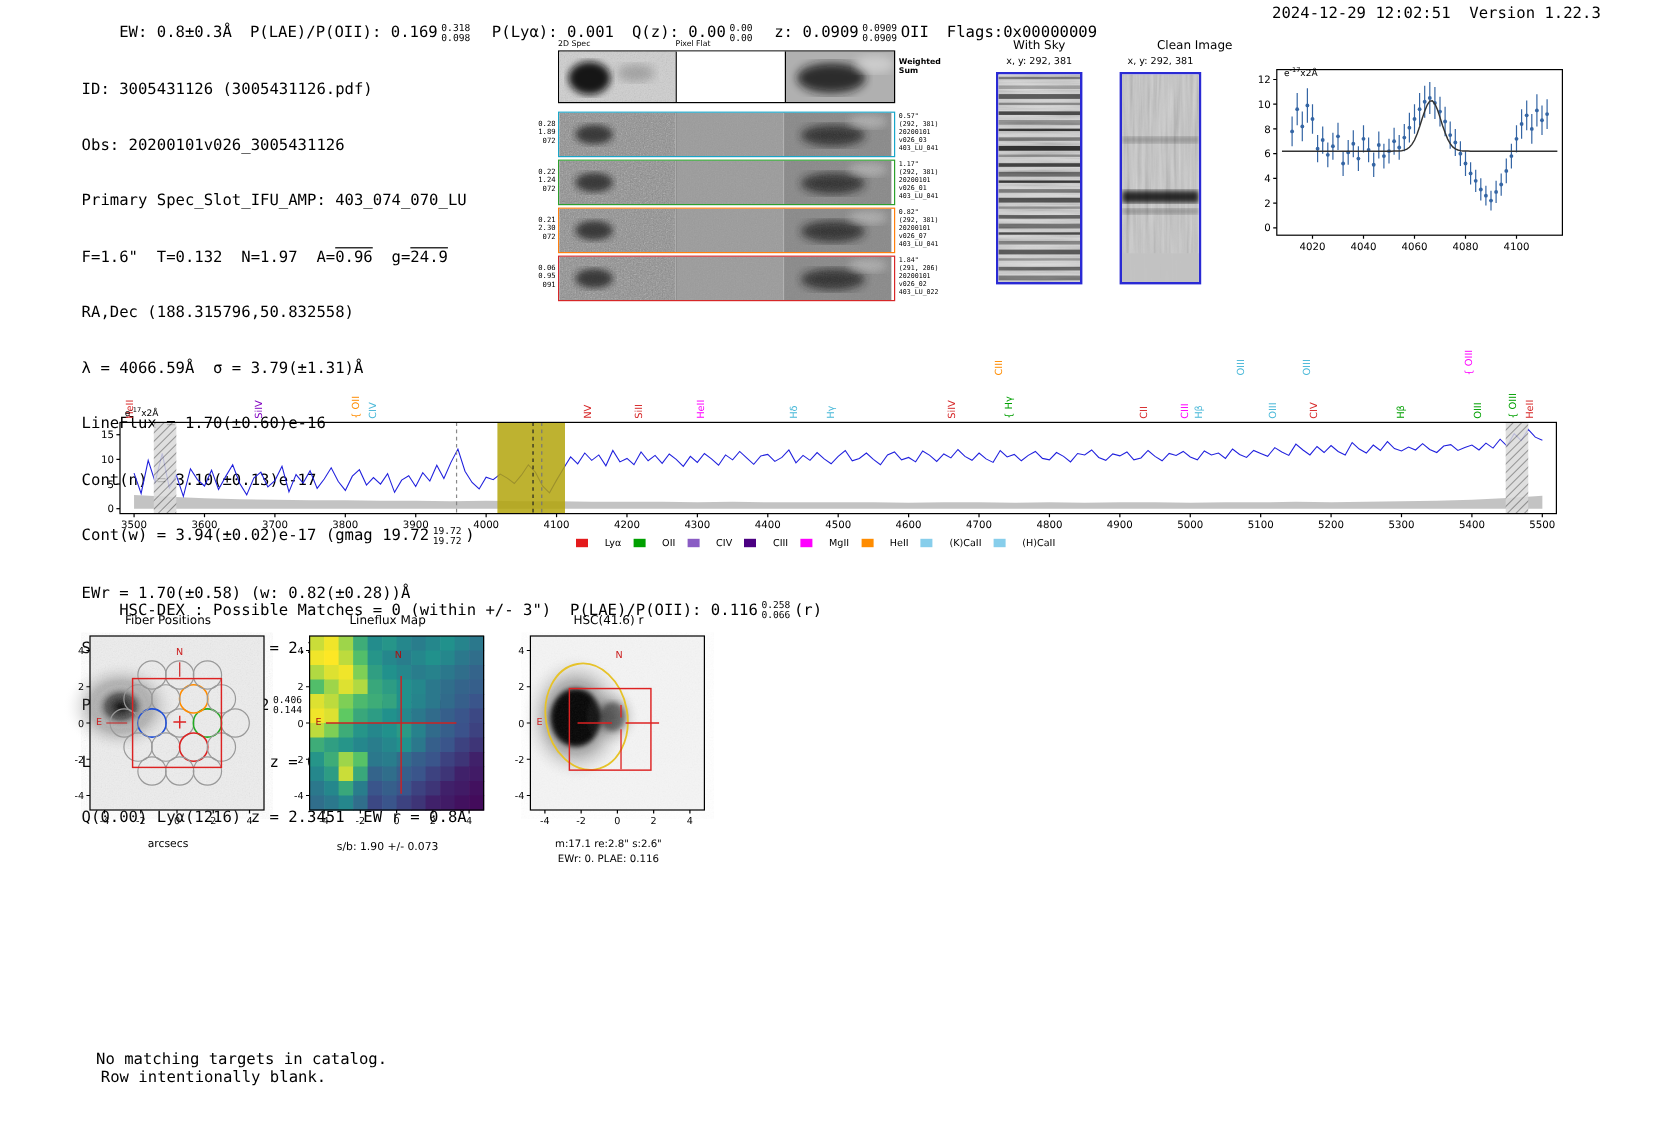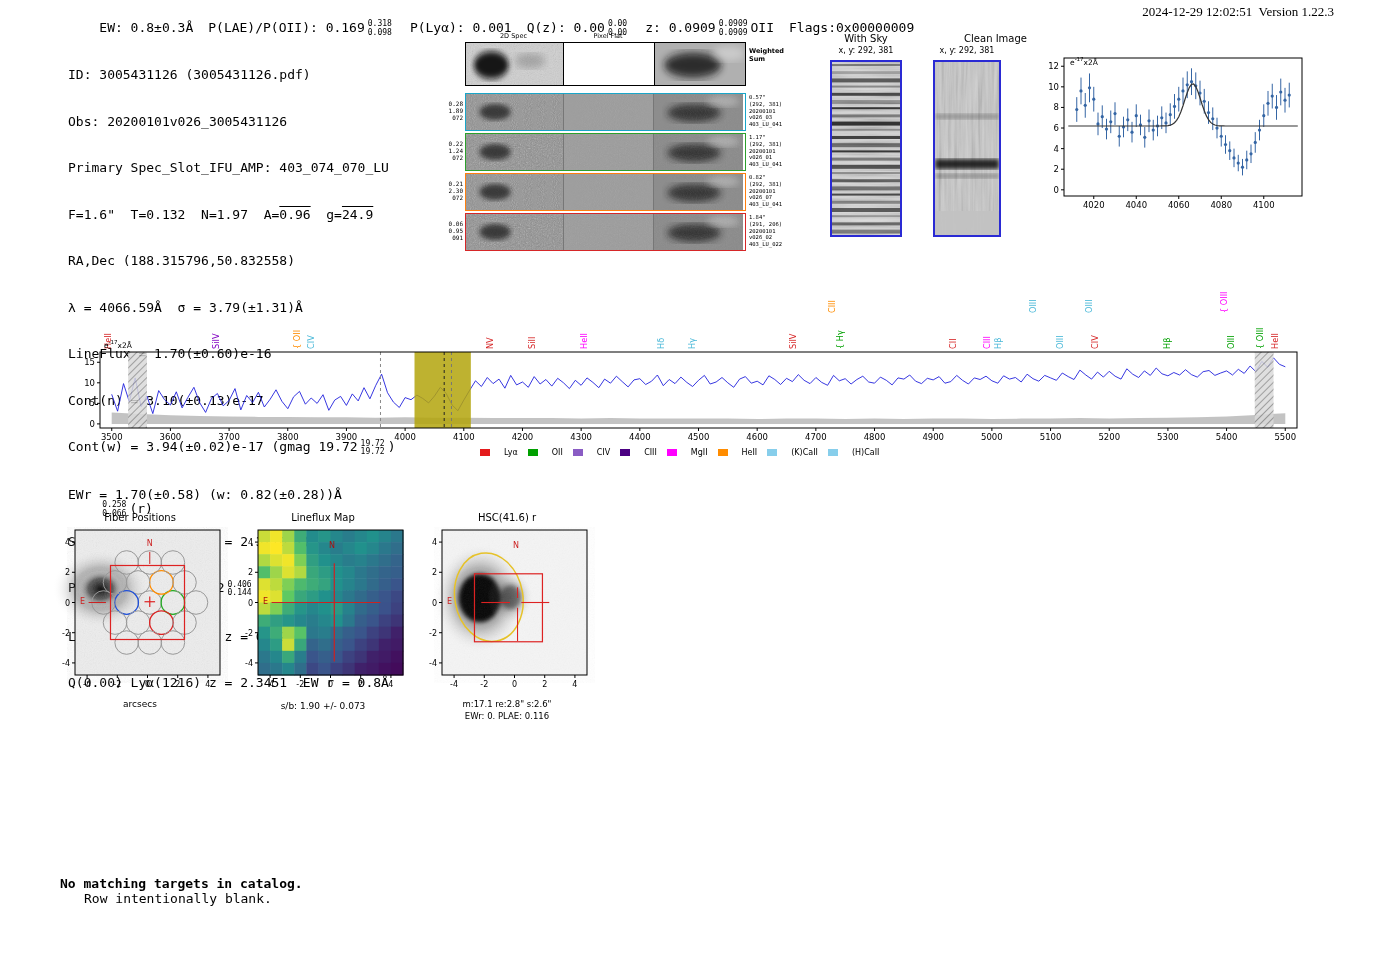--- a/index.html
+++ b/index.html
@@ -8,36 +8,36 @@
   .abs{position:absolute;}
   .mono{font-family:"DejaVu Sans Mono",monospace;}
   .t13{font-size:13px;line-height:15.5px;white-space:pre;}
   .seg{margin-right:15px;}
   .stack{display:inline-block;vertical-align:-3px;line-height:1.05;font-size:8px;margin:0 3px;}
   .stack span{display:block;text-align:left;}
   .ovl{text-decoration:overline;}
   .ptitle{font-size:10px;text-align:center;}
   .small-cap{font-size:9px;text-align:center;}
   svg text{font-family:"DejaVu Sans",sans-serif;}
-  .collabel{font-size:6.5px;text-align:center;}
+  .collabel{font-size:6.5px;}
   .imgbox{box-sizing:border-box;border:2px solid #2a2ad4;}
   .ylab{font-size:7.5px;}
   .legend-item{display:flex;align-items:center;gap:14px;}
   .legend-row{display:flex;gap:10px;align-items:center;font-size:8px;}
   .sw{width:10px;height:7px;display:inline-block;}
 </style>
 </head>
 <body>
 
 <div id="page">
 
   <div class="abs mono t13" style="left:68px;top:4px;">
     <span class="seg">EW: 0.8±0.3Å</span><span class="seg"><span>P(LAE)/P(OII): 0.169</span><span class="stack"><span>0.318</span><span>0.098</span></span></span><span class="seg">P(Lyα): 0.001</span><span class="seg"><span>Q(z): 0.00</span><span class="stack"><span>0.00</span><span>0.00</span></span></span><span class="seg"><span>z: 0.0909</span><span class="stack"><span>0.0909</span><span>0.0909</span></span><span>OII</span></span><span class="seg">Flags:0x00000009</span>
   </div>
-  <div class="abs mono t13" style="right:66px;top:4px;font-family:Liberation Serif, serif;">2024-12-29 12:02:51  Version 1.22.3</div>
+  <div class="abs mono t13" style="right:66px;top:4px;">2024-12-29 12:02:51  Version 1.22.3</div>
 
   <div class="abs mono t13" style="left:68px;top:36px;">
     <div>ID: 3005431126 (3005431126.pdf)</div>
     <div>Obs: 20200101v026_3005431126</div>
     <div>Primary Spec_Slot_IFU_AMP: 403_074_070_LU</div>
     <div><span>F=1.6"  T=0.132  N=1.97  A=</span><span class="ovl">0.96</span><span>  g=</span><span class="ovl">24.9</span></div>
     <div>RA,Dec (188.315796,50.832558)</div>
     <div>λ = 4066.59Å  σ = 3.79(±1.31)Å</div>
     <div>LineFlux = 1.70(±0.60)e-16</div>
     <div>Cont(n) = 3.10(±0.13)e-17</div>
@@ -462,21 +462,21 @@
           <span>(K)CaII</span>
         </span>
         <span class="legend-item">
           <span class="sw" style="background:#87ceeb"></span>
           <span>(H)CaII</span>
         </span>
       </div>
   </div>
 
   <div class="abs mono t13" style="left:68px;top:485px;">
-    <span class="stack"><span>0.258</span><span>0.066</span></span><span>(r)</span>
+    <span>HSC-DEX : Possible Matches = 0 (within +/- 3")  P(LAE)/P(OII): 0.116</span><span class="stack"><span>0.258</span><span>0.066</span></span><span>(r)</span>
   </div>
 
   <div class="abs ptitle" style="left:50px;top:512px;width:180px;">Fiber Positions</div>
   <svg id="fiber-svg" class="abs" style="left:50px;top:527px;" width="180" height="180">
       <rect x="25" y="3" width="145" height="145" fill="#ededed"></rect>
       <ellipse cx="50.67708333333333" cy="61.90625" rx="48.333333333333336" ry="39.270833333333336" fill="url(#gDark)" opacity="0.45"></ellipse>
       <ellipse cx="50.67708333333333" cy="61.90625" rx="22.65625" ry="18.880208333333336" fill="url(#gDark)" opacity="0.95"></ellipse>
       <rect x="25" y="3" width="145" height="145" filter="url(#fNoise)" opacity="0.15"></rect>
       <circle cx="99.765625" cy="75.5" r="11.78125" fill="none" stroke="#999999" stroke-width="1"></circle>
       <circle cx="122.87499999999999" cy="75.5" r="11.78125" fill="none" stroke="#22aa22" stroke-width="1.3"></circle>
@@ -736,21 +736,21 @@
       <line x1="22" y1="75.5" x2="25" y2="75.5" stroke="#000" stroke-width="1"></line>
       <text x="20" y="78.5" text-anchor="end" font-size="8" fill="#000">0</text>
       <line x1="22" y1="45.29166666666666" x2="25" y2="45.29166666666666" stroke="#000" stroke-width="1"></line>
       <text x="20" y="48.29166666666666" text-anchor="end" font-size="8" fill="#000">2</text>
       <line x1="22" y1="15.083333333333314" x2="25" y2="15.083333333333314" stroke="#000" stroke-width="1"></line>
       <text x="20" y="18.083333333333314" text-anchor="end" font-size="8" fill="#000">4</text>
     </svg>
   <div class="abs small-cap" style="left:417px;top:699px;width:180px;font-size:8.5px;">m:17.1 re:2.8" s:2.6"</div>
   <div class="abs small-cap" style="left:417px;top:711px;width:180px;font-size:8.5px;">EWr: 0. PLAE: 0.116</div>
 
-  <div class="abs mono t13" style="left:60px;top:876px;font-weight:bold;">No matching targets in catalog.</div>
+  <div class="abs mono t13" style="left:80px;top:876px;">No matching targets in catalog.</div>
   <div class="abs mono t13" style="left:84px;top:891px;">Row intentionally blank.</div>
 
   <svg width="0" height="0" style="position:absolute;">
     <defs>
       <filter id="fNoise" x="-5%" y="-5%" width="110%" height="110%">
         <feTurbulence type="fractalNoise" baseFrequency="0.9" numOctaves="2" seed="7"></feTurbulence>
         <feColorMatrix type="saturate" values="0"></feColorMatrix>
       </filter>
       <filter id="fNoise2" x="-5%" y="-5%" width="110%" height="110%">
         <feTurbulence type="fractalNoise" baseFrequency="0.8" numOctaves="2" seed="13"></feTurbulence>

